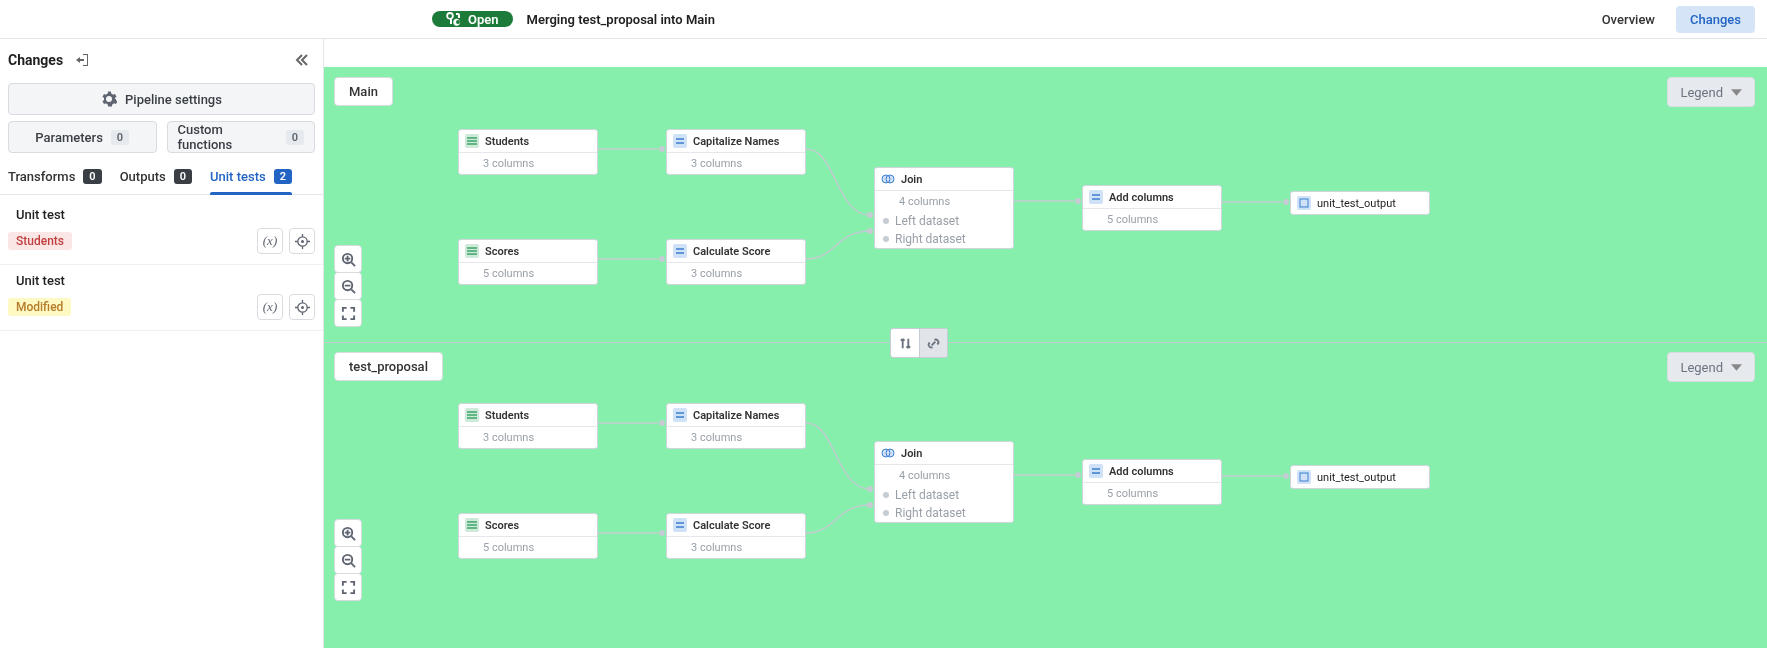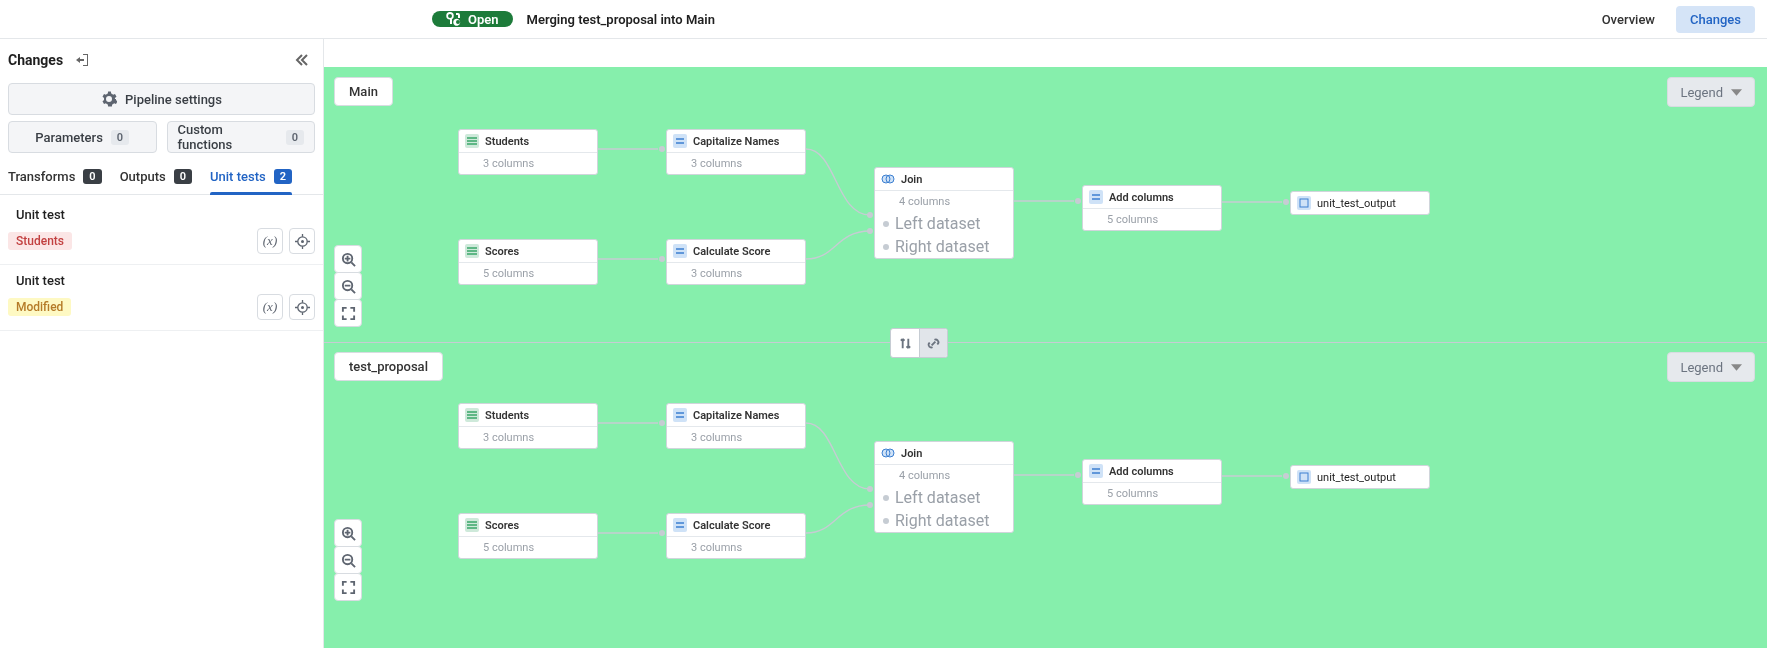--- a/index.html
+++ b/index.html
@@ -61,21 +61,21 @@
   .zoom-btn svg { width:15px; height:15px; fill:none; stroke:#5e6570; stroke-width:2; }
 
   
   .node { position:absolute; width:140px; background:#fff; border:1px solid #d0d5db; border-radius:3px; font-size:11px; }
   .node .node-head { display:flex; align-items:center; gap:6px; padding:4px 6px; border-bottom:1px solid #e4e8ec; }
   .node .node-head .nicon { width:14px; height:14px; }
   .node .node-title { font-weight:600; color:#333; font-size:11px; }
   .node .node-sub { padding:4px 24px; color:#9aa0a8; font-size:11px; }
   .node-wide { width:140px; }
   .node-join { width:140px; }
-  .node-join .port { display:flex; align-items:center; gap:6px; padding:2px 8px; font-size:16px; color:#9aa0a8; }
+  .node-join .port { display:flex; align-items:center; gap:6px; padding:2px 8px; font-size:12px; color:#9aa0a8; }
   .node-join .port .dot { width:6px; height:6px; border-radius:50%; background:#c6ccd3; }
   .node-out { position:absolute; width:140px; background:#fff; border:1px solid #d0d5db; border-radius:3px; font-size:11px; display:flex; align-items:center; gap:6px; padding:4px 6px; }
   .node-out .oicon { width:14px; height:14px; }
 
   .divider { position:absolute; left:0; right:0; height:1px; background:#c6ccd3; }
   .sync-box { position:absolute; display:flex; background:#fff; border:1px solid #c6ccd3; border-radius:3px; overflow:hidden; }
   .sync-box .sbtn { width:28px; height:28px; display:flex; align-items:center; justify-content:center; color:#6c7480; cursor:pointer; }
   .sync-box .sbtn + .sbtn { border-left:1px solid #c6ccd3; }
   .sync-box .sbtn.active { background:#e1e5ea; }
   .sync-box svg { width:15px; height:15px; fill:none; stroke:#6c7480; stroke-width:2; }

